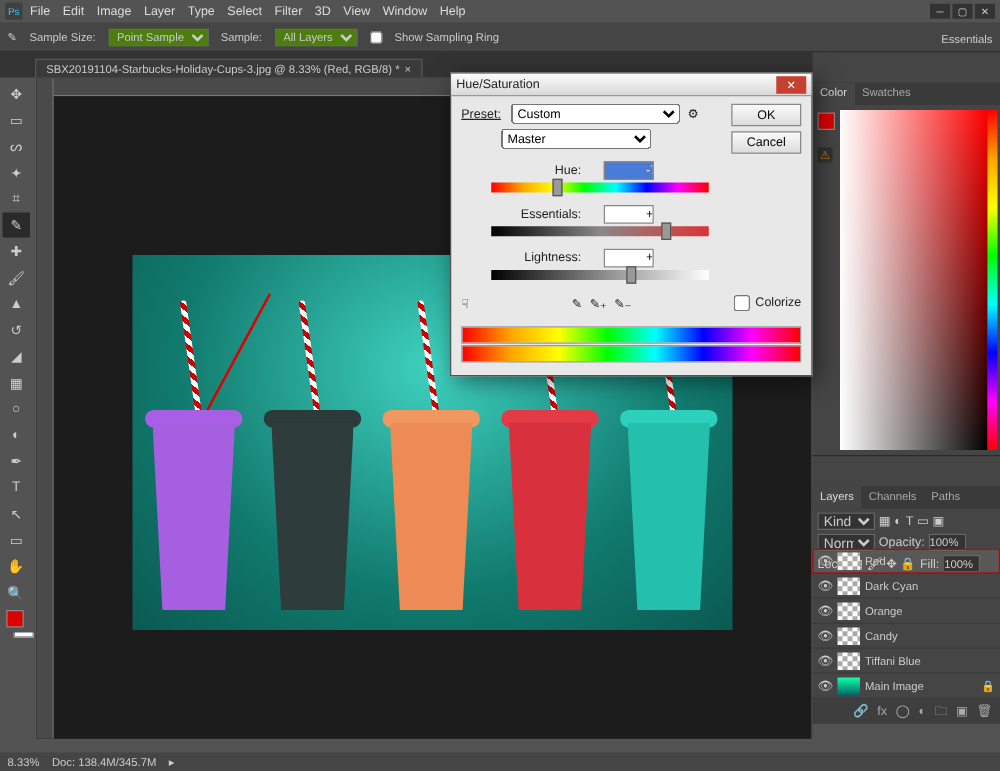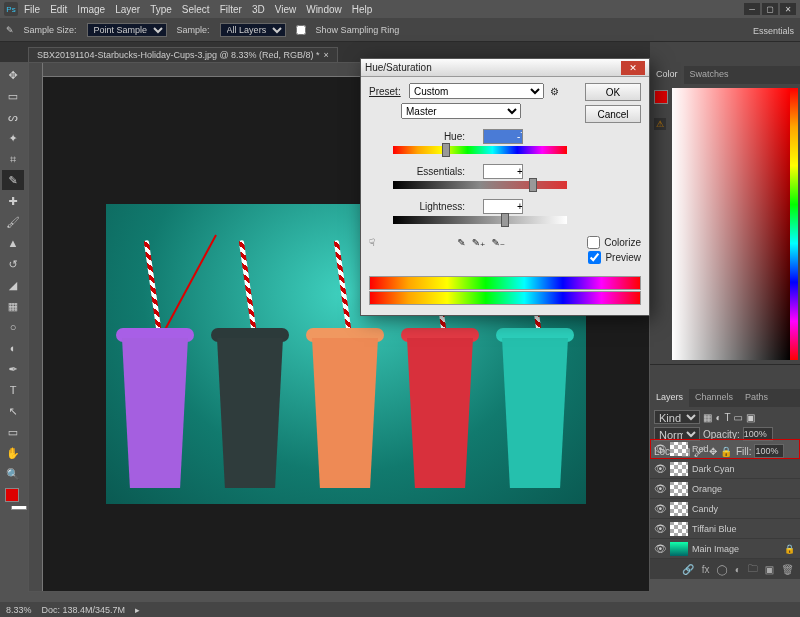--- a/index.html
+++ b/index.html
@@ -4,21 +4,21 @@
 <style>
 * { margin: 0; padding: 0; box-sizing: border-box; font-family: "Segoe UI", Arial, sans-serif; }
 body { background: #535353; width: 800px; height: 617px; position: relative; overflow: hidden; font-size: 10px; color: #ccc; }
 .topbar { height: 18px; background: #535353; display: flex; align-items: center; padding: 0 4px; }
 .ps-logo { width: 14px; height: 14px; background: #404040; color: #39c5f3; font-weight: normal; font-size: 8px; display: flex; align-items: center; justify-content: center; border-radius: 2px; margin-right: 6px; }
 .menu { display: flex; gap: 10px; font-size: 10px; color: #ddd; }
 .menu span { cursor: pointer; }
 .winbtns { margin-left: auto; display: flex; gap: 2px; }
 .winbtns div { width: 16px; height: 12px; background: #333; display: flex; align-items: center; justify-content: center; font-size: 8px; }
 .optbar { height: 24px; background: #454545; border-bottom: 1px solid #2a2a2a; display: flex; align-items: center; padding: 0 6px; gap: 10px; font-size: 9px; }
-.optbar select { background: #0f172a; color: #ccc; border: 1px solid #666; font-size: 9px; height: 14px; padding: 0 2px; }
+.optbar select { background: #4d7c0f; color: #ccc; border: 1px solid #666; font-size: 9px; height: 14px; padding: 0 2px; }
 .optbar input[type=checkbox] { width: 10px; height: 10px; }
 .tabbar { height: 20px; background: #333; display: flex; align-items: flex-end; padding-left: 28px; }
 .tab { background: #3a3a3a; border: 1px solid #555; border-bottom: none; padding: 2px 8px; font-size: 9px; color: #ccc; display: flex; align-items: center; gap: 4px; }
 .tab .x { font-size: 9px; cursor: pointer; }
 .toolbar { position: absolute; left: 0; top: 63px; width: 28px; background: #535353; display: flex; flex-direction: column; gap: 1px; padding: 2px 2px 4px 2px; }
 .tool { width: 22px; height: 20px; display: flex; align-items: center; justify-content: center; font-size: 11px; color: #ccc; cursor: pointer; border: 1px solid transparent; }
 .tool.active { background: #2a2a2a; }
 .swatch { width: 14px; height: 14px; background: #d00; border: 1px solid #888; position: relative; margin: 3px 0 0 3px; }
 .swatch::after { content: ""; position: absolute; width: 14px; height: 14px; background: #fff; border: 1px solid #888; left: 5px; top: 5px; z-index: -1; }
 .canvas-area { position: absolute; left: 28px; top: 62px; width: 622px; height: 530px; background: #262626; border: 1px solid #555; overflow: hidden; }
@@ -331,22 +331,16 @@
     <div style="display:flex; margin-top:12px; align-items:center; gap:6px">
       <span>☟</span>
       <span style="margin-left:auto">✎</span>
       <span>✎₊</span>
       <span>✎₋</span>
       <div class="chk">
           <input type="checkbox" style="">
           <span>Colorize</span>
         </div>
     </div>
-    <div style="display:flex; justify-content:flex-end; margin-top:2px">
-      <div class="chk">
-          <input type="checkbox" checked="" style="">
-          <span>Preview</span>
-        </div>
-    </div>
     <div class="spectrum"></div>
     <div class="spectrum b"></div>
   </div>
 </div>
 
 </body></html>

